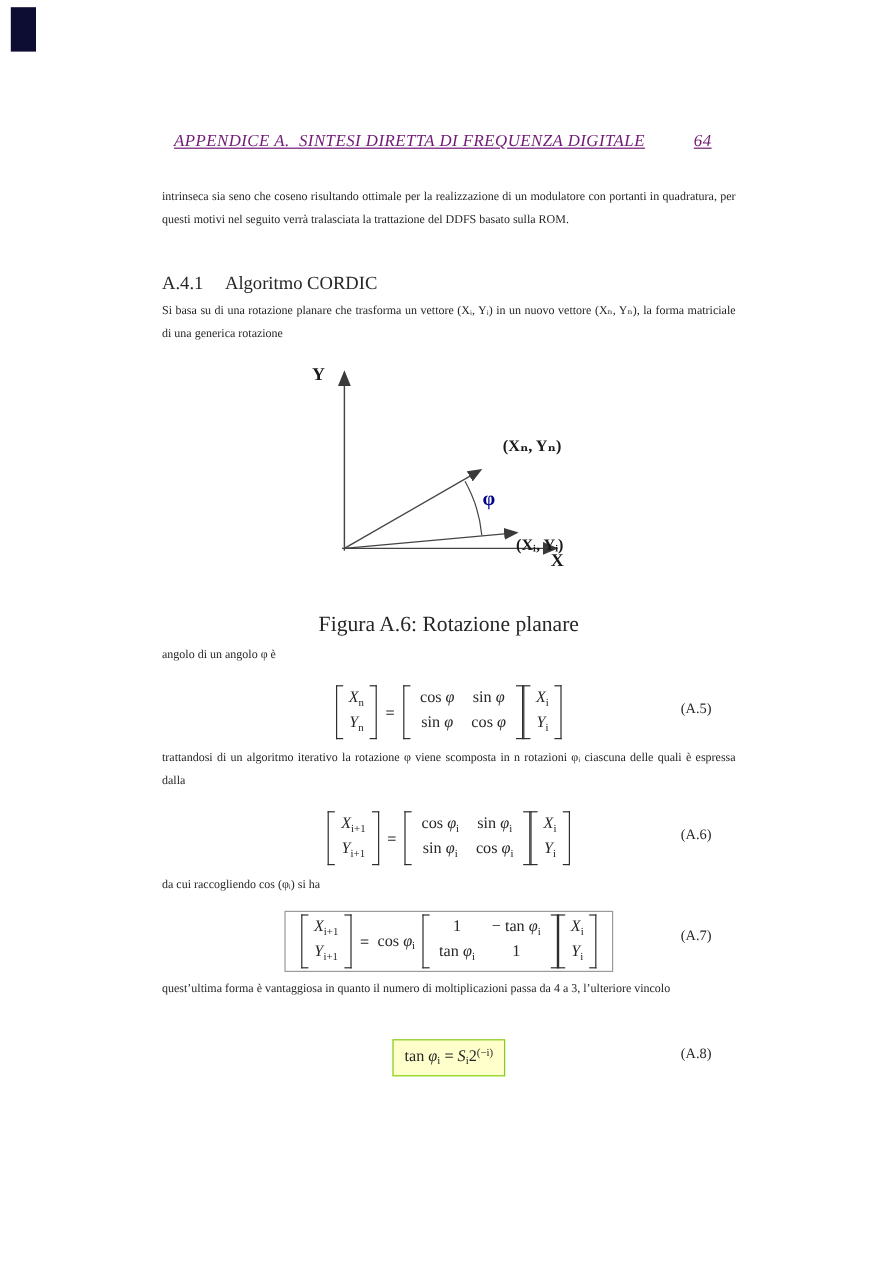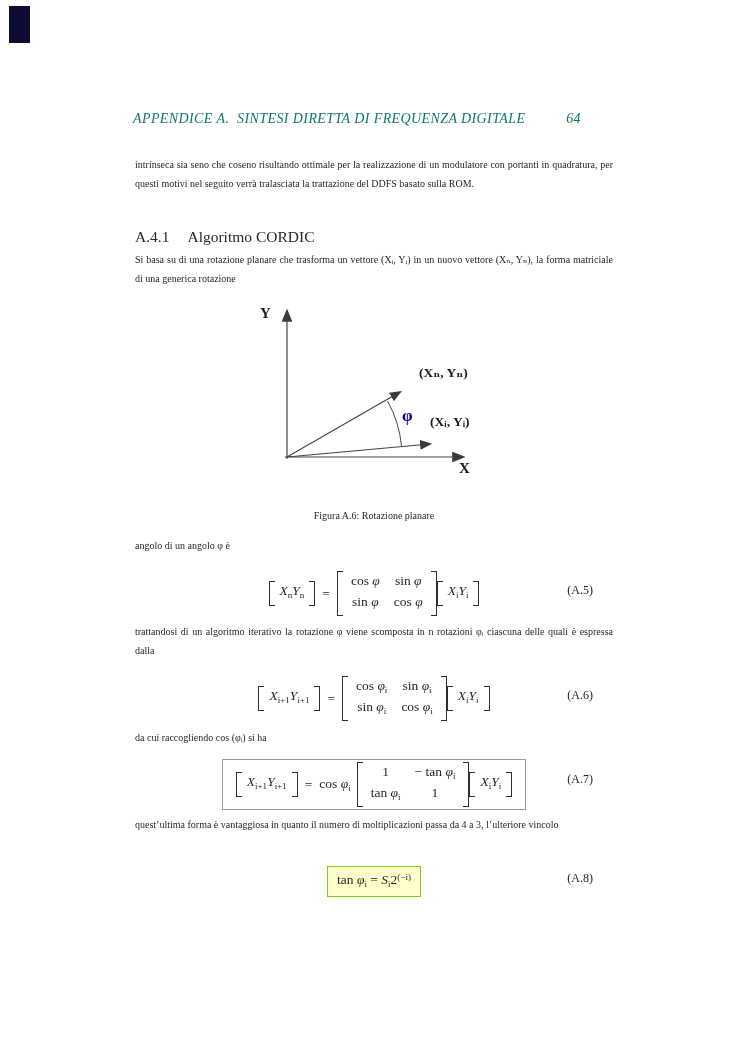--- a/index.html
+++ b/index.html
@@ -1,35 +1,35 @@
 <!DOCTYPE html>
 <html><head>
 <meta charset="utf-8">
 <style>
   html,body{margin:0;padding:0;background:#888;}
   .page{position:relative;width:746px;height:1055px;background:#ffffff;
         font-family:"Liberation Serif","DejaVu Serif",serif;color:#262626;overflow:hidden;}
   .corner{position:absolute;left:9px;top:6px;width:21px;height:37px;background:#0d0d33;}
-  .hdr{position:absolute;top:111px;left:133px;width:448px;display:flex;justify-content:space-between;
-       font-style:italic;font-size:14px;letter-spacing:.4px;white-space:pre;color:#0f766e;}
+  .hdr{position:absolute;top:111px;left:145px;width:448px;display:flex;justify-content:space-between;
+       font-style:italic;font-size:14px;letter-spacing:.4px;white-space:pre;color:#701a75;text-decoration:underline;}
   .para{position:absolute;left:135px;width:478px;font-size:10px;line-height:18.6px;text-align:justify;}
   .sechead{position:absolute;left:135px;top:228px;font-weight:normal;font-size:15.5px;}
   .sechead .num{margin-right:18px;}
-  .caption{position:absolute;left:135px;width:478px;top:510px;text-align:center;font-size:10px;}
+  .caption{position:absolute;left:135px;width:478px;top:510px;text-align:center;font-size:18px;}
   .figwrap{position:absolute;left:0;top:0;}
   .figsvg{position:absolute;left:250px;top:296px;}
   .figlabel{position:absolute;font-weight:bold;font-size:13.5px;color:#1a1a1a;white-space:nowrap;}
   .phi{position:absolute;left:402px;top:406px;font-weight:bold;font-size:17px;color:#00008B;}
   .eqrow{position:absolute;left:135px;width:478px;display:flex;justify-content:center;align-items:center;
          font-size:13.5px;}
   .eqno{position:absolute;right:153px;font-size:12px;}
   .vec{display:inline-flex;align-items:stretch;}
   .bl{width:5px;border:1.4px solid #2e2e2e;border-right:0;margin-right:4px;}
   .br{width:5px;border:1.4px solid #2e2e2e;border-left:0;margin-left:4px;}
-  .col{display:flex;justify-content:flex-start;align-items:center;padding:2px 1px;}
+  .col{display:flex;flex-direction:column;justify-content:flex-start;align-items:center;padding:2px 1px;}
   .mat2{display:grid;grid-template-columns:auto auto;column-gap:14px;justify-items:center;
         align-content:center;padding:2px 4px;}
   .cell{white-space:nowrap;line-height:16.5px;}
   .vec i,.cell i{font-style:italic;}
   sub{font-size:9px;vertical-align:-3px;}
   sup{font-size:9px;vertical-align:4px;}
   .eqsym{margin:0 7px;}
   .coeff{margin-right:6px;white-space:nowrap;}
   .boxed{border:1px solid #9a9a9a;padding:2px 13px;display:flex;align-items:center;background:#fff;}
   .hl{background:#ffffcc;border:1px solid #84cc16;padding:2px 9px 3px;}
@@ -63,21 +63,21 @@
       </defs>
       <line x1="37" y1="163" x2="37" y2="15" stroke="#444" stroke-width="1.2" marker-end="url(#ah)"></line>
       <line x1="35" y1="161" x2="213" y2="161" stroke="#444" stroke-width="1.2" marker-end="url(#ah)"></line>
       <line x1="37" y1="161" x2="150" y2="96" stroke="#444" stroke-width="1.1" marker-end="url(#ah)"></line>
       <line x1="37" y1="161" x2="180" y2="148" stroke="#444" stroke-width="1.1" marker-end="url(#ah)"></line>
       <path d="M 151.5 150 A 114 114 0 0 0 137.5 105" fill="none" stroke="#444" stroke-width="1"></path>
     </svg>
     <span class="figlabel" style="left:260px;top:305px;font-size:15px;">Y</span>
     <span class="figlabel" style="left:459px;top:460px;font-size:15px;">X</span>
     <span class="figlabel" style="left:404px;top:364px;margin-left:15px;">(Xₙ, Yₙ)</span>
-    <span class="figlabel" style="left:430px;top:414px;">(Xᵢ, Yᵢ)</span>
+    <span class="figlabel" style="left:430px;top:446px;">(Xᵢ, Yᵢ)</span>
     <span class="phi">φ</span>
   </div>
 
   <div class="caption">Figura A.6: Rotazione planare</div>
 
   <div class="para" style="top:537px;">angolo di un angolo φ è</div>
 
   <div class="eqrow" style="top:571px;">
     <span class="vec">
       <span class="bl"></span>

